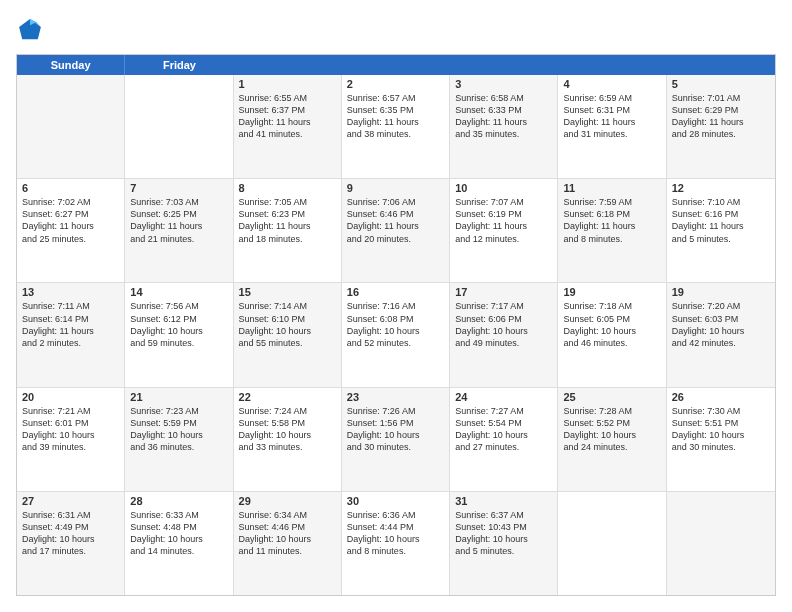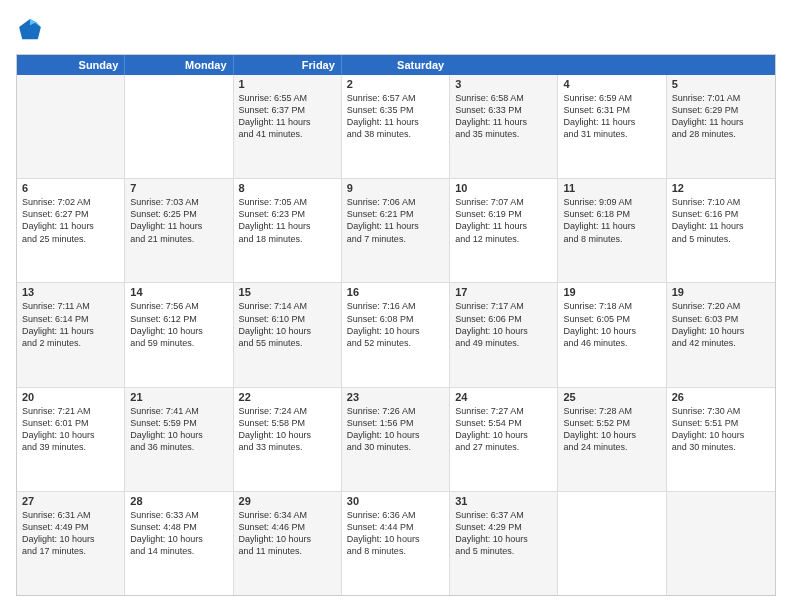--- a/index.html
+++ b/index.html
@@ -63,21 +63,21 @@
     .cal-header {
       display: grid;
       grid-template-columns: repeat(7, 1fr);
       background: #2a6cc4;
     }
     .cal-header-cell {
       color: #fff;
       font-size: 11px;
       font-weight: bold;
       padding: 4px 6px;
-      text-align: right;
+      text-align: center;
       border-right: 1px solid #4a8cd4;
     }
     .cal-header-cell:last-child { border-right: none; }
     .cal-body {
       flex: 1;
       display: flex;
       flex-direction: column;
     }
     .cal-row {
       display: grid;
@@ -127,23 +127,21 @@
     </div>
     <div class="title-block">
       <div class="month-title"></div>
       <div class="subtitle"></div>
     </div>
   </div>
 
   <div class="calendar">
     <div class="cal-header">
     <div class="cal-header-cell">Sunday</div>
-        <div class="cal-header-cell">Monday</div>
         <div class="cal-header-cell">Friday</div>
-        <div class="cal-header-cell">Saturday</div>
       </div>
     <div class="cal-body">
     <div class="cal-row">
           <div class="cal-cell shaded"></div>
           <div class="cal-cell"></div>
           <div class="cal-cell shaded">
             <span class="day-num">1</span>
             <span class="cell-line">Sunrise: 6:55 AM</span>
             <span class="cell-line">Sunset: 6:37 PM</span>
             <span class="cell-line">Daylight: 11 hours</span>
@@ -196,34 +194,34 @@
           <div class="cal-cell">
             <span class="day-num">8</span>
             <span class="cell-line">Sunrise: 7:05 AM</span>
             <span class="cell-line">Sunset: 6:23 PM</span>
             <span class="cell-line">Daylight: 11 hours</span>
             <span class="cell-line">and 18 minutes.</span>
           </div>
           <div class="cal-cell shaded">
             <span class="day-num">9</span>
             <span class="cell-line">Sunrise: 7:06 AM</span>
-            <span class="cell-line">Sunset: 6:21 PM</span>
-            <span class="cell-line">Daylight: 11 hours</span>
-            <span class="cell-line">and 7 minutes.</span>
+            <span class="cell-line">Sunset: 6:46 PM</span>
+            <span class="cell-line">Daylight: 11 hours</span>
+            <span class="cell-line">and 20 minutes.</span>
           </div>
           <div class="cal-cell">
             <span class="day-num">10</span>
             <span class="cell-line">Sunrise: 7:07 AM</span>
             <span class="cell-line">Sunset: 6:19 PM</span>
             <span class="cell-line">Daylight: 11 hours</span>
             <span class="cell-line">and 12 minutes.</span>
           </div>
           <div class="cal-cell shaded">
             <span class="day-num">11</span>
-            <span class="cell-line">Sunrise: 9:09 AM</span>
+            <span class="cell-line">Sunrise: 7:59 AM</span>
             <span class="cell-line">Sunset: 6:18 PM</span>
             <span class="cell-line">Daylight: 11 hours</span>
             <span class="cell-line">and 8 minutes.</span>
           </div>
           <div class="cal-cell">
             <span class="day-num">12</span>
             <span class="cell-line">Sunrise: 7:10 AM</span>
             <span class="cell-line">Sunset: 6:16 PM</span>
             <span class="cell-line">Daylight: 11 hours</span>
             <span class="cell-line">and 5 minutes.</span>
@@ -283,21 +281,21 @@
         <div class="cal-row">
           <div class="cal-cell">
             <span class="day-num">20</span>
             <span class="cell-line">Sunrise: 7:21 AM</span>
             <span class="cell-line">Sunset: 6:01 PM</span>
             <span class="cell-line">Daylight: 10 hours</span>
             <span class="cell-line">and 39 minutes.</span>
           </div>
           <div class="cal-cell shaded">
             <span class="day-num">21</span>
-            <span class="cell-line">Sunrise: 7:41 AM</span>
+            <span class="cell-line">Sunrise: 7:23 AM</span>
             <span class="cell-line">Sunset: 5:59 PM</span>
             <span class="cell-line">Daylight: 10 hours</span>
             <span class="cell-line">and 36 minutes.</span>
           </div>
           <div class="cal-cell">
             <span class="day-num">22</span>
             <span class="cell-line">Sunrise: 7:24 AM</span>
             <span class="cell-line">Sunset: 5:58 PM</span>
             <span class="cell-line">Daylight: 10 hours</span>
             <span class="cell-line">and 33 minutes.</span>
@@ -356,21 +354,21 @@
           <div class="cal-cell">
             <span class="day-num">30</span>
             <span class="cell-line">Sunrise: 6:36 AM</span>
             <span class="cell-line">Sunset: 4:44 PM</span>
             <span class="cell-line">Daylight: 10 hours</span>
             <span class="cell-line">and 8 minutes.</span>
           </div>
           <div class="cal-cell shaded">
             <span class="day-num">31</span>
             <span class="cell-line">Sunrise: 6:37 AM</span>
-            <span class="cell-line">Sunset: 4:29 PM</span>
+            <span class="cell-line">Sunset: 10:43 PM</span>
             <span class="cell-line">Daylight: 10 hours</span>
             <span class="cell-line">and 5 minutes.</span>
           </div>
           <div class="cal-cell"></div>
           <div class="cal-cell shaded"></div>
         </div>
       </div>
   </div>
 </div>
 

